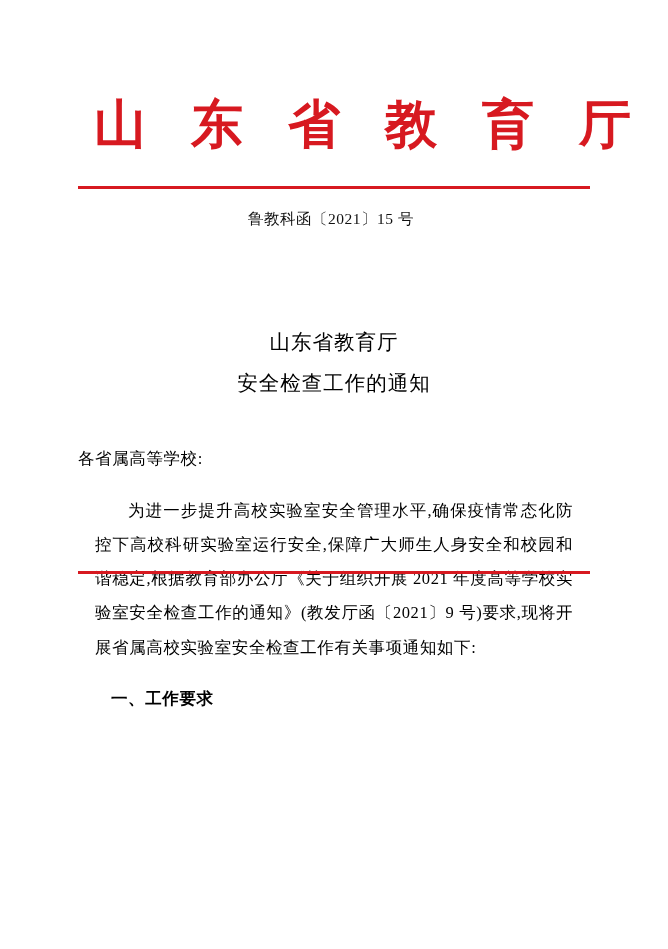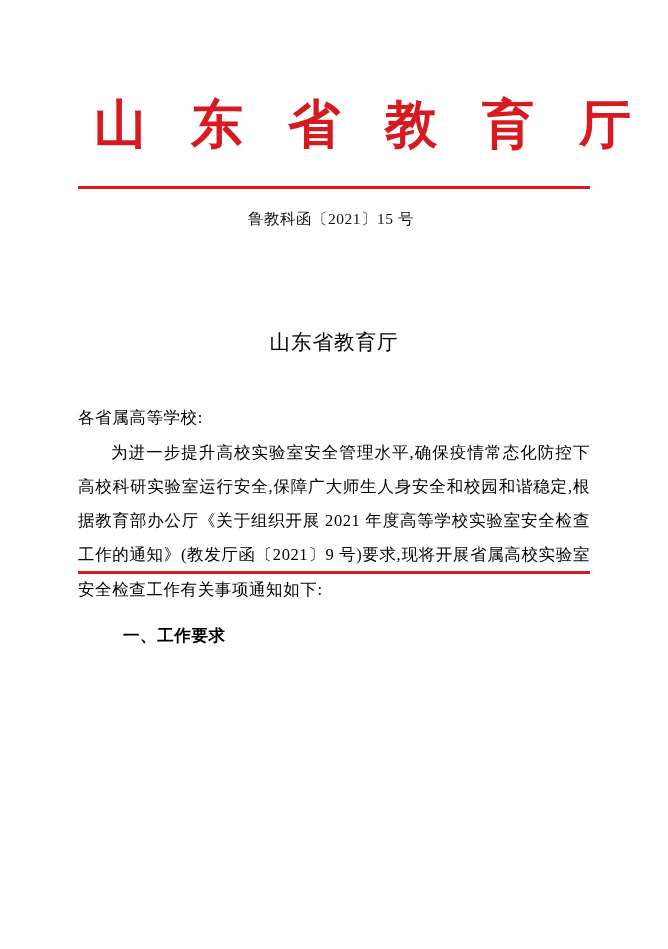--- a/index.html
+++ b/index.html
@@ -81,25 +81,25 @@
     line-height: 2.08;
     letter-spacing: 0.6px;
     text-align: justify;
     text-justify: inter-ideograph;
     color: #000;
   }
   .salutation {
     margin: 0 0 0 0;
   }
   .para {
-    margin: 0;
+    margin: 17px;
     text-indent: 2em;
   }
   .section-heading {
-    margin: 12px;
+    margin: 0;
     text-indent: 2em;
     font-weight: bold;
   }
 </style>
 </head>
 <body>
 
 <div class="page">
 
   <div class="masthead">
@@ -107,20 +107,21 @@
   </div>
 
   <div class="doc-number-row">
     <span class="doc-number">鲁教科函〔2021〕15 号</span>
   </div>
 
   <div class="red-rule top"></div>
 
   <div class="title-block">
     <span class="title-line">山东省教育厅</span>
+    <span class="title-line">安全检查工作的通知</span>
   </div>
 
   <div class="body-block">
     <p class="salutation">各省属高等学校:</p>
     <p class="para">为进一步提升高校实验室安全管理水平,确保疫情常态化防控下高校科研实验室运行安全,保障广大师生人身安全和校园和谐稳定,根据教育部办公厅《关于组织开展 2021 年度高等学校实验室安全检查工作的通知》(教发厅函〔2021〕9 号)要求,现将开展省属高校实验室安全检查工作有关事项通知如下:</p>
     <p class="section-heading">一、工作要求</p>
   </div>
 
   <div class="red-rule bottom"></div>
 

